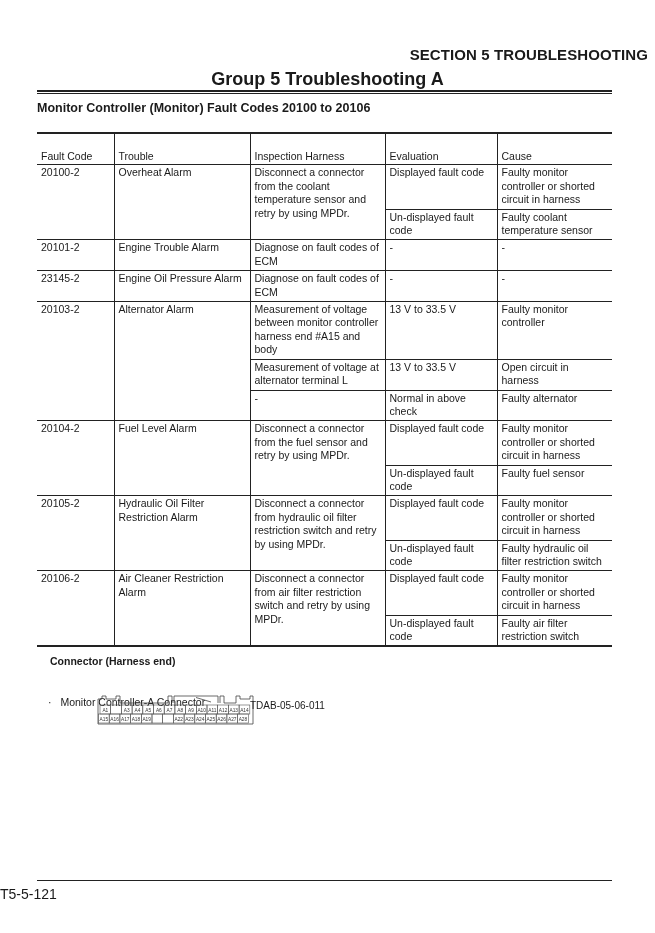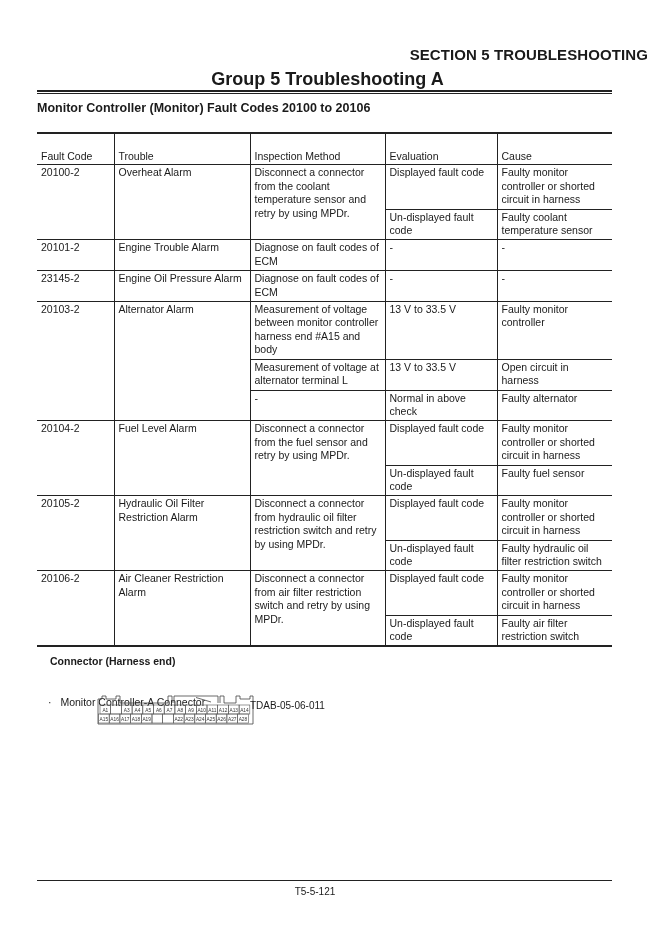--- a/index.html
+++ b/index.html
@@ -49,21 +49,21 @@
   .connector-diagram {
     position: absolute; top: 695px; left: 96px; width: 158px; height: 30px;
   }
   .figure-id {
     position: absolute; top: 700px; left: 250px; font-size: 10px;
   }
   .footer-rule {
     position: absolute; top: 880px; left: 37px; width: 575px; border-top: 1px solid #222;
   }
   .page-number {
-    position: absolute; top: 886px; left: 0; width: 630px; text-align: center; font-size: 10px;
+    position: absolute; top: 886px; left: 0; width: 630px; text-align: left; font-size: 14px;
   }
 </style>
 </head>
 <body>
 
 <div class="section-title">SECTION 5 TROUBLESHOOTING</div>
 <div class="group-title">Group 5 Troubleshooting A</div>
 <div class="double-rule"></div>
 <div class="table-title">Monitor Controller (Monitor) Fault Codes 20100 to 20106</div>
 
@@ -72,21 +72,21 @@
       <col class="c1">
       <col class="c2">
       <col class="c3">
       <col class="c4">
       <col class="c5">
     </colgroup>
   <thead>
     <tr>
       <th>Fault Code</th>
       <th>Trouble</th>
-      <th>Inspection Method</th>
+      <th>Inspection Harness</th>
       <th>Evaluation</th>
       <th>Cause</th>
     </tr>
   </thead>
   <tbody id="fault-body">
       <tr>
         <td rowspan="2">20100-2</td>
         <td rowspan="2">Overheat Alarm</td>
         <td rowspan="2">Disconnect a connector from the coolant temperature sensor and retry by using MPDr.</td>
         <td>Displayed fault code</td>

